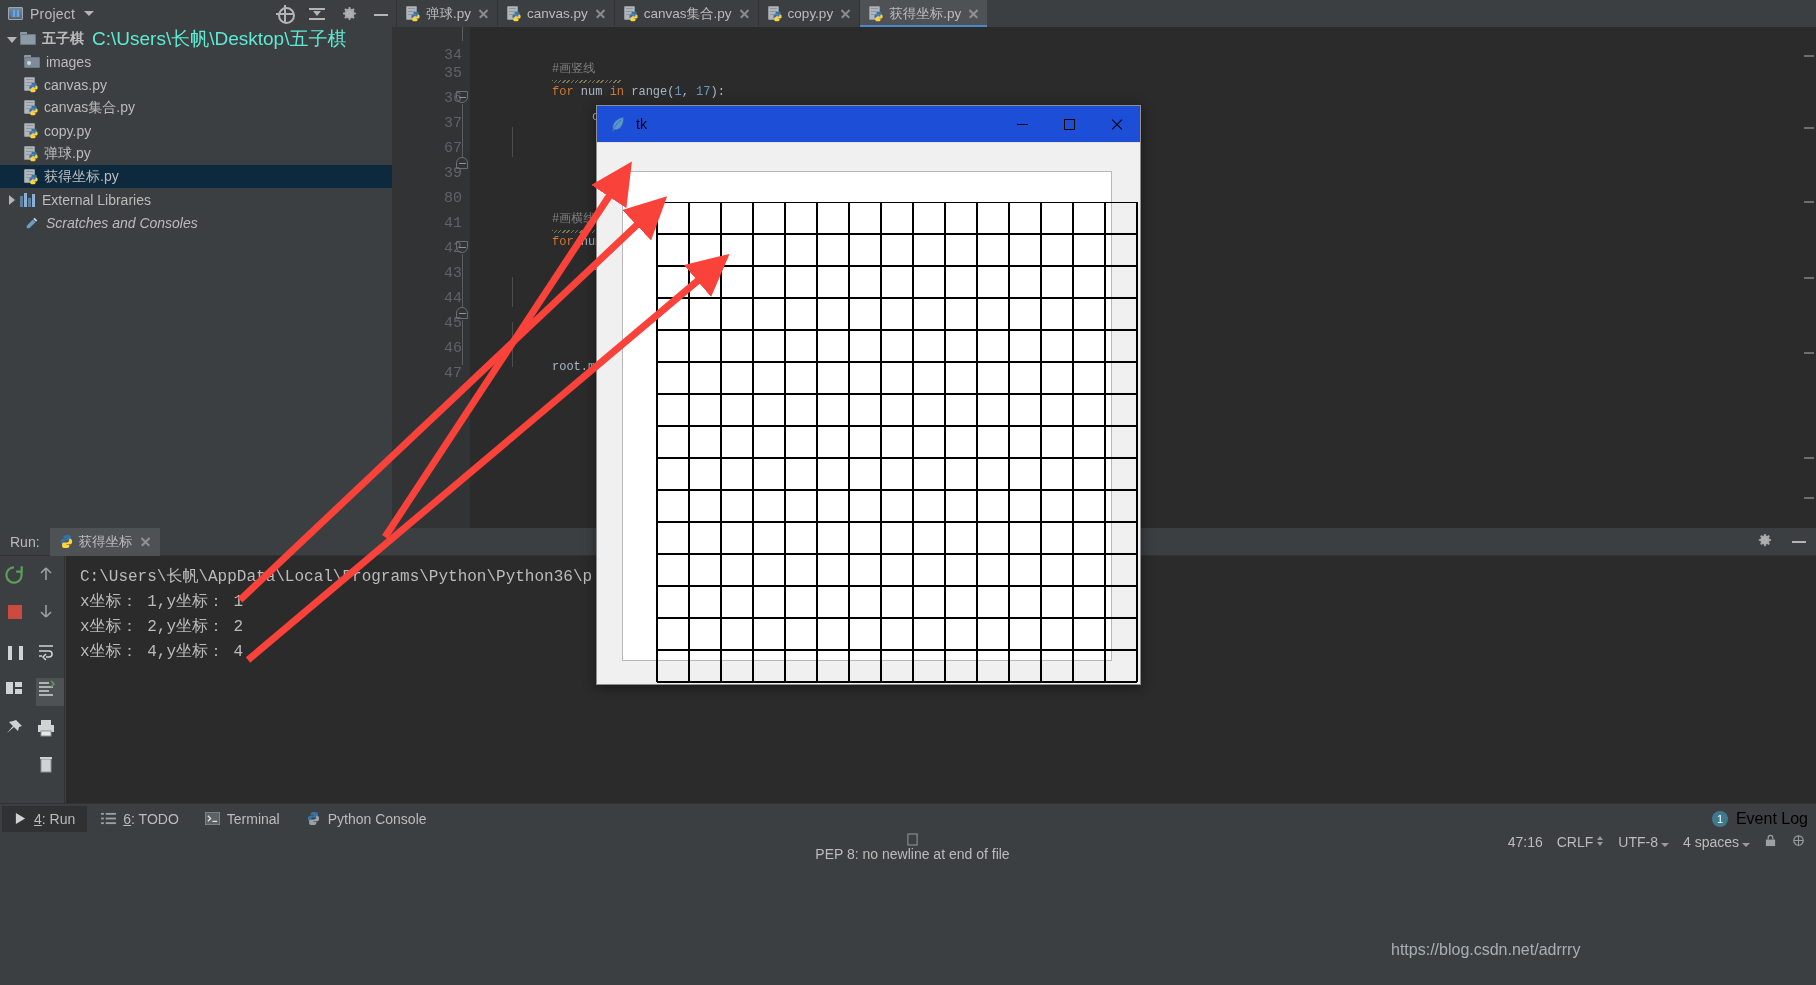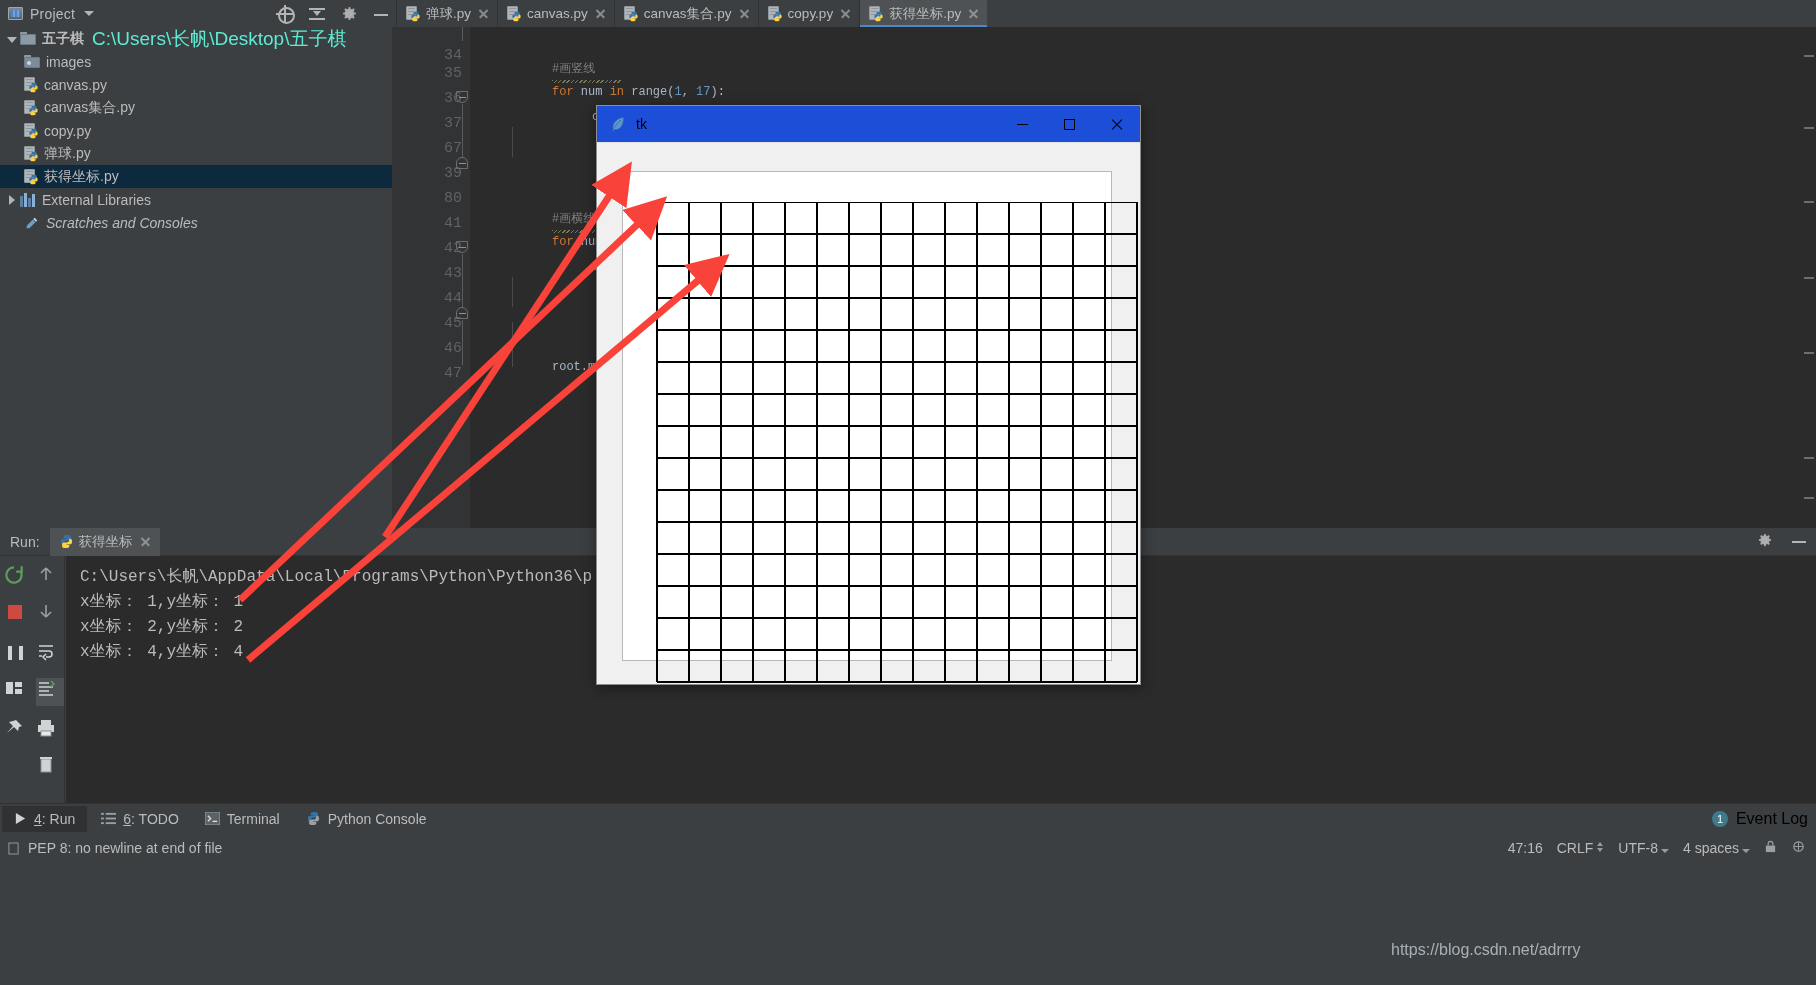--- a/index.html
+++ b/index.html
@@ -232,21 +232,21 @@
   }
   .bb-item.active { background:#2f3132; }
   .bb-item u { text-decoration: underline; }
   .bb-right { position:absolute; right:8px; display:flex; align-items:center; gap:8px; }
   .badge {
     width:16px; height:16px; border-radius:50%; background:#3f7a8c; color:#ffffff;
     font-size:11px; display:flex; align-items:center; justify-content:center;
   }
   .statusbar {
     position:absolute; left:0; top:833px; width:1816px; height:30px;
-    display:flex; align-items:center; color:#bbbbbb; font-size:14px;
+    display:flex; align-items:center; color:#bbbbbb; font-size:14px;flex-direction:column;
   }
   .sb-right { position:absolute; right:10px; display:flex; align-items:center; gap:14px; }
   .sb-caret { width:0;height:0; border-left:4px solid transparent;border-right:4px solid transparent;border-top:4px solid #9a9a9a; margin-left:3px;}
   .sb-updown { display:inline-block; width:7px; position:relative; height:12px; margin-left:4px;}
   .sb-updown:before{content:"";position:absolute;left:0;top:1px;border-left:3.5px solid transparent;border-right:3.5px solid transparent;border-bottom:4px solid #9a9a9a;}
   .sb-updown:after{content:"";position:absolute;left:0;bottom:1px;border-left:3.5px solid transparent;border-right:3.5px solid transparent;border-top:4px solid #9a9a9a;}
 
   
   .tkwin {
     position: absolute; left: 596px; top: 105px; width: 545px; height: 580px;

